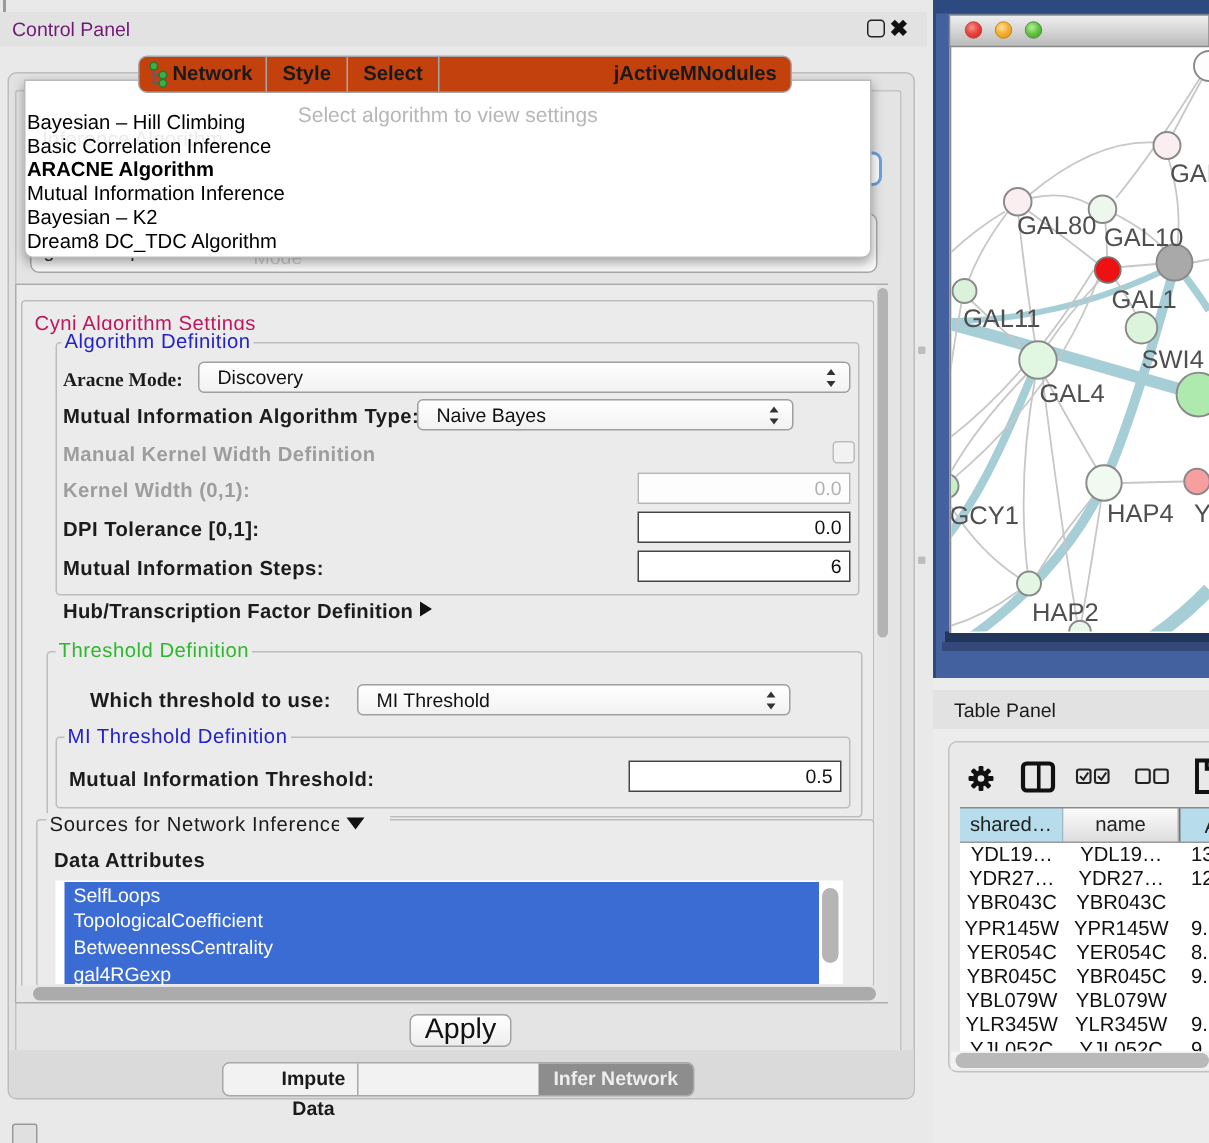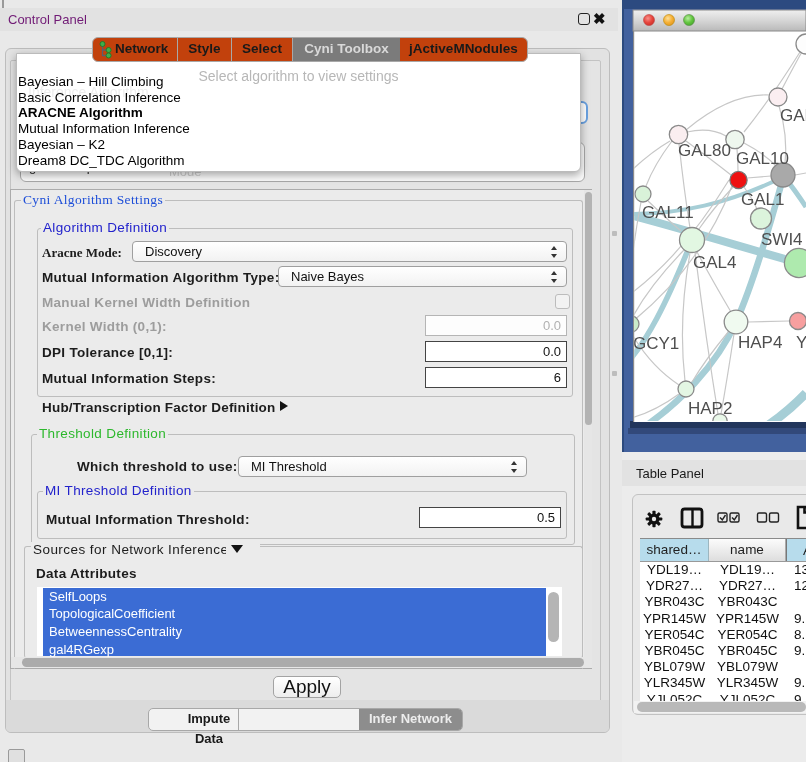--- a/index.html
+++ b/index.html
@@ -44,60 +44,59 @@
     <svg class="abs" style="left:6px;top:2px;" width="14" height="19" viewBox="0 0 14 19">
       <path d="M 3.5,5 L 3.5,15.5 L 7.5,15.5 M 3.5,10 L 7.5,10" stroke="#5a5f6e" stroke-width="1.3" fill="none"></path>
       <circle cx="3.5" cy="4" r="2.5" fill="#3fae4a" stroke="#1e7c28" stroke-width="0.9"></circle>
       <circle cx="9.6" cy="10" r="2.5" fill="#3fae4a" stroke="#1e7c28" stroke-width="0.9"></circle>
       <circle cx="9.6" cy="15.5" r="2.5" fill="#3fae4a" stroke="#1e7c28" stroke-width="0.9"></circle>
     </svg>
     <span class="abs" style="left:22px;top:3px;">Network</span>
   </div>
   <div class="abs" style="left:85px;top:0;width:54px;height:23px;border-right:1px solid #a8a8a8;box-sizing:border-box;text-align:center;line-height:22px;">Style</div>
   <div class="abs" style="left:139px;top:0;width:61px;height:23px;border-right:1px solid #a8a8a8;box-sizing:border-box;text-align:center;line-height:22px;">Select</div>
-  <div class="abs" style="left:200px;top:0;width:107px;height:23px;background:#7b7b7b;color:#d9d9d9;text-align:center;line-height:22px;">Cyni Toolbox</div>
   <div class="abs" style="left:307px;top:0;width:127px;height:23px;text-align:center;line-height:22px;font-weight:bold;">jActiveMNodules</div>
 </div>
 
 <div class="abs" style="left:10px;top:189px;width:582px;height:480px;background:#ebebeb;
 border:1px solid #ababab;box-sizing:border-box;"></div>
 
 <div id="settings">
 
   <div class="gbox" style="left:14px;top:200px;width:567px;height:468px;border-bottom:none;border-radius:3px 3px 0 0;"></div>
-  <div class="gtitle" style="left:21px;top:192px;color:#1d4ed8;font-family:Liberation Serif, serif;">Cyni Algorithm Settings</div>
+  <div class="gtitle" style="left:21px;top:208px;color:#be185d;">Cyni Algorithm Settings</div>
 
   <div class="gbox" style="left:37px;top:228px;width:534px;height:167px;"></div>
   <div class="gtitle" style="left:41px;top:220px;color:#2222cc;">Algorithm Definition</div>
 
   <div class="lbl" style="left:42px;top:245px;font-size:13px;letter-spacing:0;font-family:Liberation Serif, serif;">Aracne Mode:</div>
   <div class="combo" style="left:132px;top:241px;width:435px;">Discovery<span class="stepper"></span></div>
 
   <div class="lbl" style="left:42px;top:270px;">Mutual Information Algorithm Type:</div>
-  <div class="combo" style="left:278px;top:266px;width:289px;">Naive Bayes<span class="stepper"></span></div>
+  <div class="combo" style="left:278px;top:266px;width:251px;">Naive Bayes<span class="stepper"></span></div>
 
   <div class="lbl dis" style="left:42px;top:295px;">Manual Kernel Width Definition</div>
   <div class="abs" style="left:555px;top:294px;width:13px;height:13px;background:#f2f2f2;border:1px solid #bcbcbc;border-radius:3px;"></div>
 
   <div class="lbl dis" style="left:42px;top:319px;">Kernel Width (0,1):</div>
   <div class="field" style="left:425px;top:315px;width:142px;border:1px solid #b5b5b5;color:#b1b1b1;background:#fdfdfd;">0.0</div>
 
   <div class="lbl" style="left:42px;top:345px;">DPI Tolerance [0,1]:</div>
   <div class="field" style="left:425px;top:341px;width:142px;">0.0</div>
 
   <div class="lbl" style="left:42px;top:371px;">Mutual Information Steps:</div>
   <div class="field" style="left:425px;top:367px;width:142px;">6</div>
 
   <div class="abs" style="left:42px;top:400px;font-size:13.5px;letter-spacing:0.2px;font-weight:bold;color:#1c1c1c;">Hub/Transcription Factor Definition</div>
   <div class="abs" style="left:280px;top:401px;width:0;height:0;border-top:5.5px solid transparent;border-bottom:5.5px solid transparent;border-left:8px solid #111;"></div>
 
   <div class="gbox" style="left:31px;top:434px;width:542px;height:109px;"></div>
   <div class="gtitle" style="left:37px;top:426px;color:#2db82d;">Threshold Definition</div>
 
-  <div class="lbl" style="left:60px;top:459px;margin-left:17px;">Which threshold to use:</div>
+  <div class="lbl" style="left:60px;top:459px;">Which threshold to use:</div>
   <div class="combo" style="left:238px;top:456px;width:289px;">MI Threshold<span class="stepper"></span></div>
 
   <div class="gbox" style="left:37px;top:491px;width:528px;height:46px;"></div>
   <div class="gtitle" style="left:43px;top:483px;color:#2222cc;">MI Threshold Definition</div>
 
   <div class="lbl" style="left:46px;top:512px;">Mutual Information Threshold:</div>
   <div class="field" style="left:419px;top:507px;width:142px;">0.5</div>
 
   <div class="gbox" style="left:24px;top:546px;width:557px;height:111px;border-bottom:none;"></div>
   <div class="abs" style="left:31px;top:542px;font-size:13.5px;letter-spacing:0.45px;background:#ebebeb;padding:0 2px;color:#1c1c1c;white-space:nowrap;">Sources for Network Inference</div>

